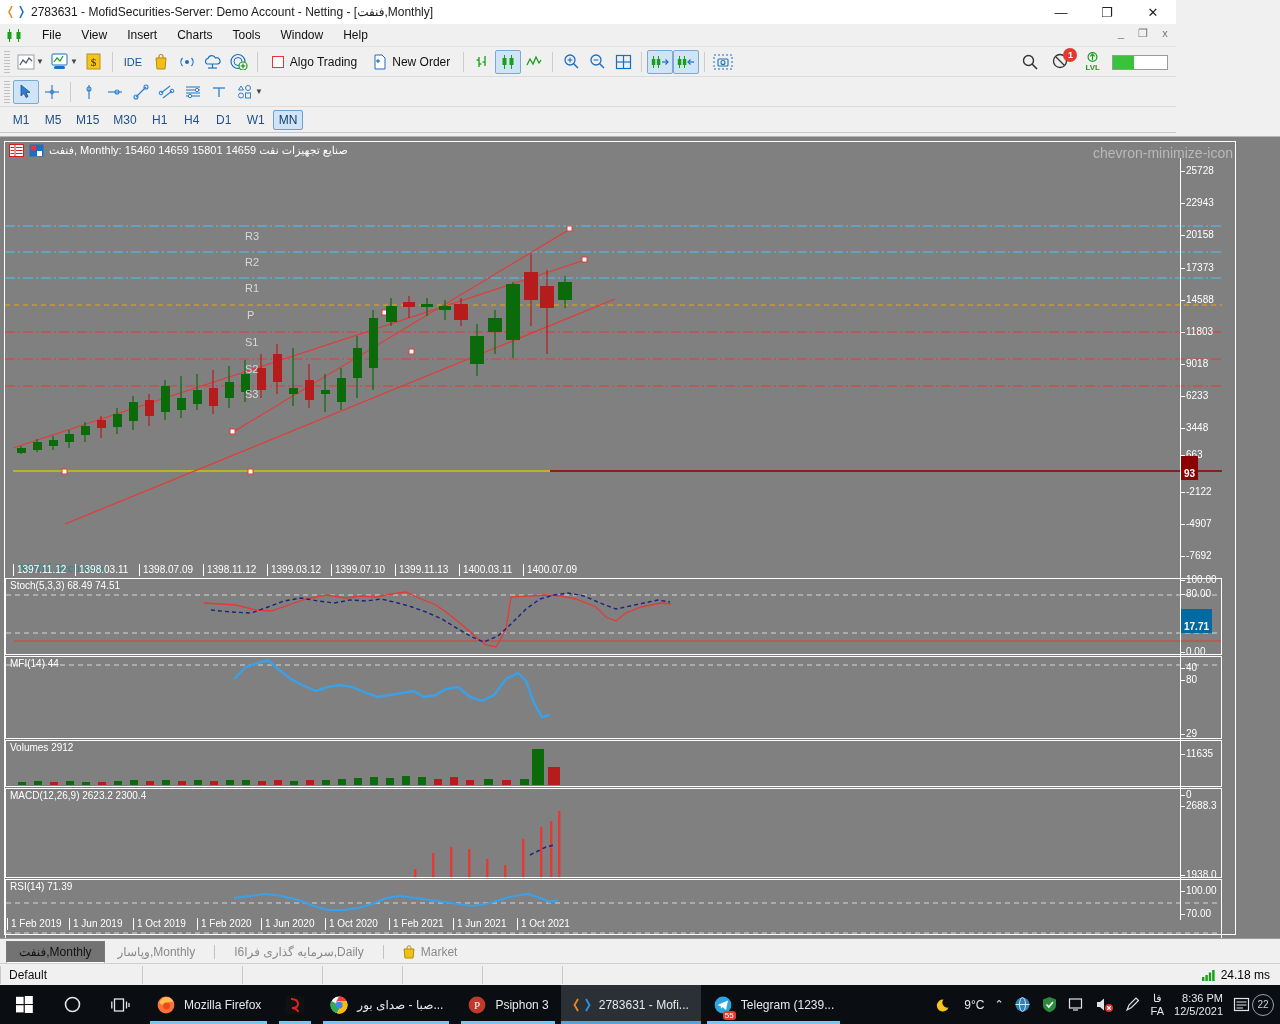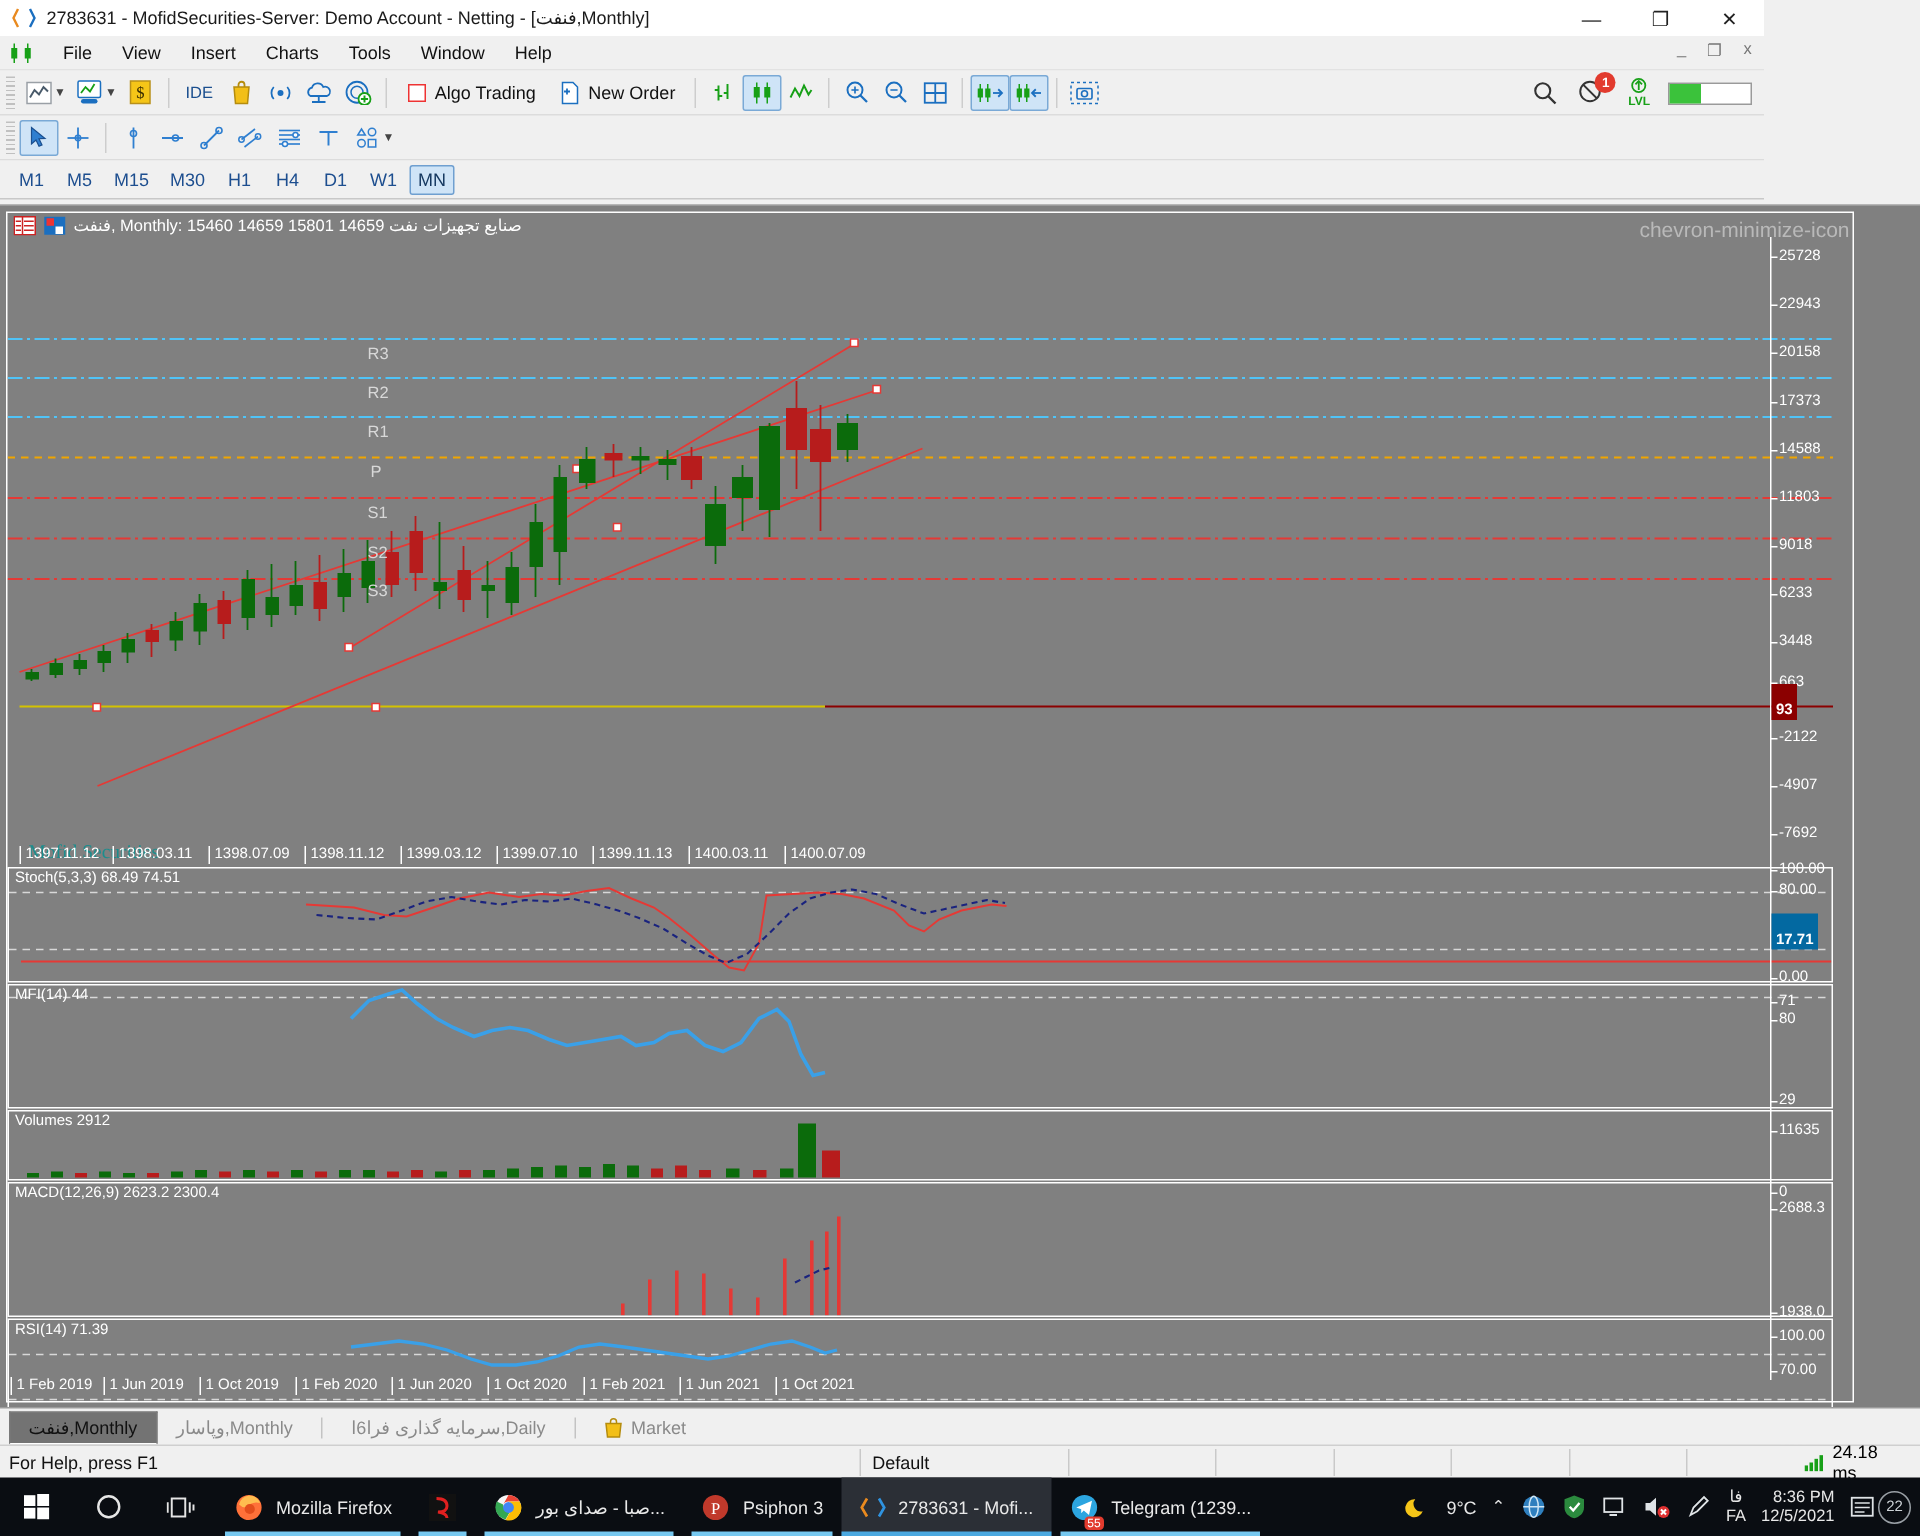--- a/index.html
+++ b/index.html
@@ -785,21 +785,21 @@
 
         <div class="axis-tick" style="top:422px"></div>
           <span class="axis-lbl" style="top:417px">100.00</span>
         <div class="axis-tick" style="top:436px"></div>
           <span class="axis-lbl" style="top:431px">80.00</span>
         <span class="axis-flag" style="top:451px;background:#0369a1">17.71</span>
         <div class="axis-tick" style="top:494px"></div>
           <span class="axis-lbl" style="top:489px">0.00</span>
 
         <div class="axis-tick" style="top:510px"></div>
-          <span class="axis-lbl" style="top:505px">71</span>
+          <span class="axis-lbl" style="top:505px">40</span>
         <div class="axis-tick" style="top:522px"></div>
           <span class="axis-lbl" style="top:517px">80</span>
         <div class="axis-tick" style="top:576px"></div>
           <span class="axis-lbl" style="top:571px">29</span>
 
         <div class="axis-tick" style="top:596px"></div>
           <span class="axis-lbl" style="top:591px">11635</span>
         <div class="axis-tick" style="top:637px"></div>
           <span class="axis-lbl" style="top:632px">0</span>
 
@@ -828,21 +828,20 @@
     <div class="ctab">
       <svg class="bagicon" width="12" height="14" viewBox="0 0 12 14">
         <path d="M1 4 h10 l-1 9 h-8 z" fill="#f2bf18" stroke="#b58c0d"></path>
         <path d="M4 4 V2.8 a2 2 0 0 1 4 0 V4" fill="none" stroke="#b58c0d" stroke-width="1"></path>
       </svg>
       <span>Market</span>
     </div>
   </div>
 
   <div class="statusbar">
-    <div class="st-help">For Help, press F1</div>
     <div class="st-cell" style="width:142px">Default</div>
     <div class="st-cell" style="width:100px"></div>
     <div class="st-cell" style="width:80px"></div>
     <div class="st-cell" style="width:80px"></div>
     <div class="st-cell" style="width:80px"></div>
     <div class="st-cell" style="width:80px"></div>
     <div class="st-cell" style="width:80px"></div>
     <div class="st-ping">
       <svg width="14" height="12" viewBox="0 0 14 12">
         <rect x="0" y="8" width="2.4" height="4" fill="#18a018"></rect>

